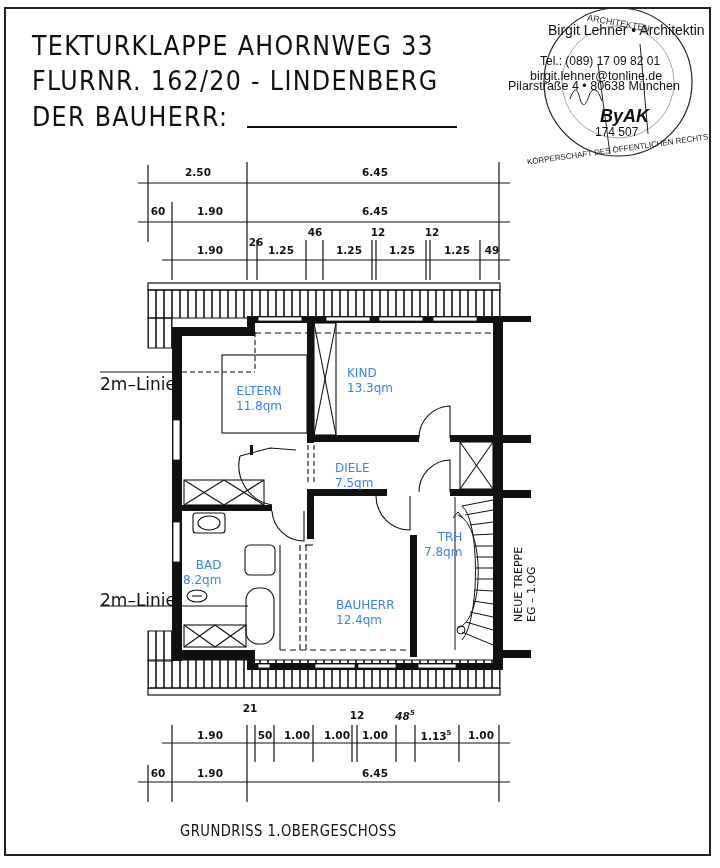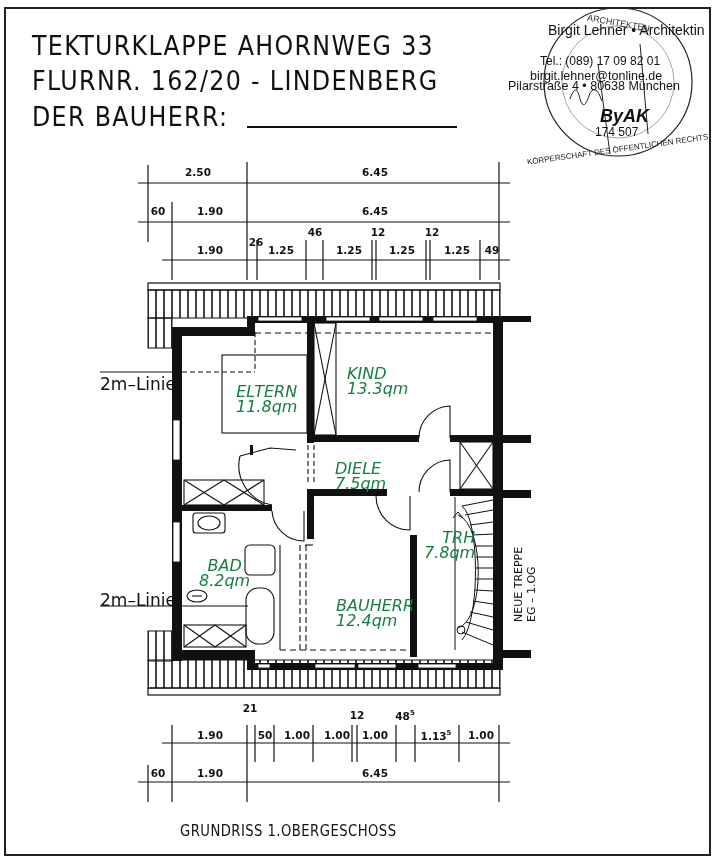--- a/index.html
+++ b/index.html
@@ -3,21 +3,21 @@
 <meta charset="utf-8">
 <style>
   html, body { margin:0; padding:0; background:#ffffff; }
   body { width:720px; height:868px; position:relative; overflow:hidden; font-family:"Liberation Sans", sans-serif; color:#111; }
   .frame { position:absolute; left:4px; top:7px; width:707px; height:849px; border:2px solid #222; box-sizing:border-box; }
   .title-line { position:absolute; left:32px; font-family:"DejaVu Sans", sans-serif; font-size:27px; letter-spacing:1.5px; color:#111; font-weight:normal; transform:scaleX(0.88); transform-origin:left center; white-space:nowrap; }
   .bauherr-blank { position:absolute; left:247px; top:126px; width:210px; border-bottom:2px solid #111; }
   .stamp { position:absolute; left:500px; top:4px; width:210px; height:160px; }
   .stamp-text { position:absolute; font-family:"Liberation Sans", sans-serif; color:#111; white-space:nowrap; }
   .plan { position:absolute; left:0; top:0; }
-  .room-label { position:absolute; font-family:"DejaVu Sans", sans-serif; font-size:16px; line-height:15px; text-align:center; color:#15803d; white-space:nowrap;font-style:italic; }
+  .room-label { position:absolute; font-family:"DejaVu Sans", sans-serif; font-size:12px; line-height:15px; text-align:center; color:#3b82f6; white-space:nowrap; }
   .dim { position:absolute; font-family:"DejaVu Sans", sans-serif; font-size:10.5px; font-weight:bold; color:#111; white-space:nowrap; transform:translateX(-50%); }
   .side-label { position:absolute; font-family:"DejaVu Sans", sans-serif; font-size:17px; color:#111; white-space:nowrap; }
   .vert-label { position:absolute; font-family:"DejaVu Sans", sans-serif; font-size:11px; line-height:13px; color:#111; white-space:nowrap; transform:rotate(-90deg); transform-origin:left top; }
   .caption { position:absolute; left:180px; top:822px; font-family:"DejaVu Sans", sans-serif; font-size:15px; letter-spacing:0.5px; transform:scaleX(0.88); transform-origin:left center; white-space:nowrap; }
   sup { font-size:7px; }
 </style>
 </head>
 <body>
 
 <div class="frame"></div>
@@ -242,21 +242,21 @@
 <div class="dim" style="left:432px; top:226px;">12</div>
 <div class="dim" style="left:210px; top:244px;">1.90</div>
 <div class="dim" style="left:281px; top:244px;">1.25</div>
 <div class="dim" style="left:349px; top:244px;">1.25</div>
 <div class="dim" style="left:402px; top:244px;">1.25</div>
 <div class="dim" style="left:457px; top:244px;">1.25</div>
 <div class="dim" style="left:492px; top:244px;">49</div>
 
 <div class="dim" style="left:250px; top:702px;">21</div>
 <div class="dim" style="left:357px; top:709px;">12</div>
-<div class="dim" style="left:405px; top:709px;"><span>48</span><sup>5</sup></div>
+<div class="dim" style="left:405px; top:709px;font-style:italic;"><span>48</span><sup>5</sup></div>
 <div class="dim" style="left:210px; top:729px;">1.90</div>
 <div class="dim" style="left:265px; top:729px;">50</div>
 <div class="dim" style="left:297px; top:729px;">1.00</div>
 <div class="dim" style="left:337px; top:729px;">1.00</div>
 <div class="dim" style="left:375px; top:729px;">1.00</div>
 <div class="dim" style="left:436px; top:729px;"><span>1.13</span><sup>5</sup></div>
 <div class="dim" style="left:481px; top:729px;">1.00</div>
 <div class="dim" style="left:158px; top:767px;">60</div>
 <div class="dim" style="left:210px; top:767px;">1.90</div>
 <div class="dim" style="left:375px; top:767px;">6.45</div>
@@ -266,21 +266,21 @@
   <div>11.8qm</div>
 </div>
 <div class="room-label" style="left:347px; top:366px; text-align:left;">
   <div>KIND</div>
   <div>13.3qm</div>
 </div>
 <div class="room-label" style="left:335px; top:461px; text-align:left;">
   <div>DIELE</div>
   <div>7.5qm</div>
 </div>
-<div class="room-label" style="left:199px; top:558px; text-align:center;">
+<div class="room-label" style="left:183px; top:558px; text-align:right;">
   <div>BAD</div>
   <div>8.2qm</div>
 </div>
 <div class="room-label" style="left:424px; top:530px; text-align:right;">
   <div>TRH</div>
   <div>7.8qm</div>
 </div>
 <div class="room-label" style="left:336px; top:598px; text-align:left;">
   <div>BAUHERR</div>
   <div>12.4qm</div>

